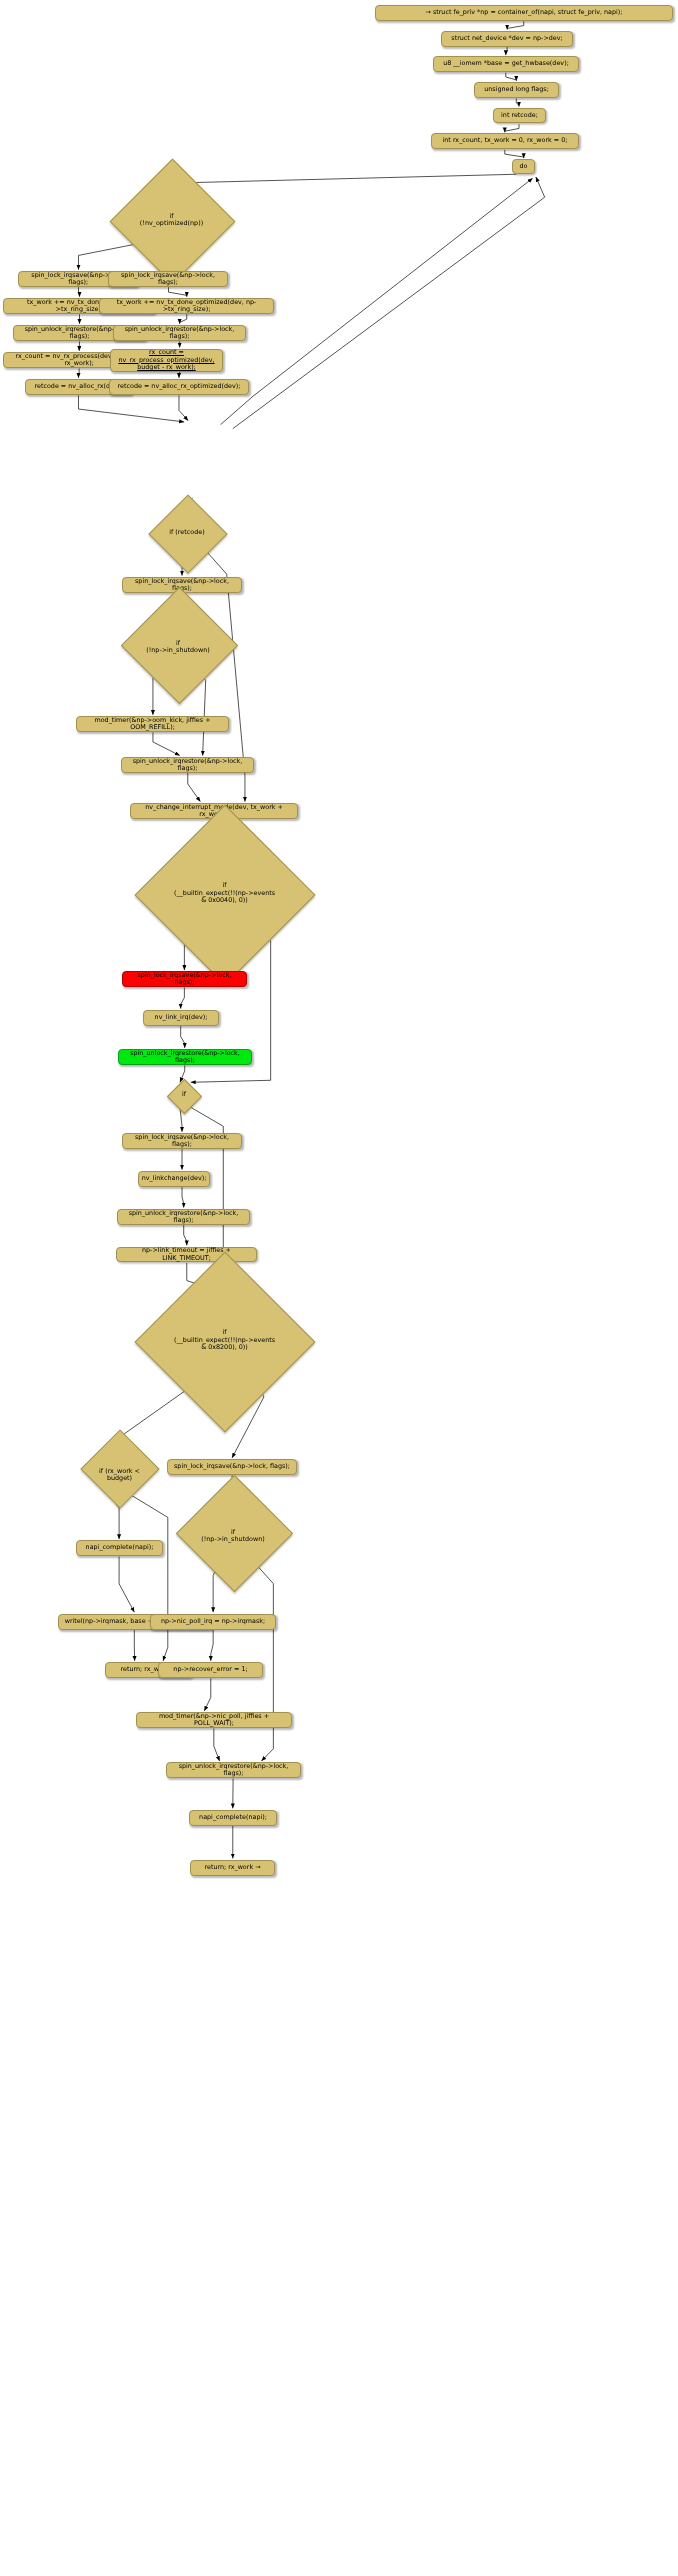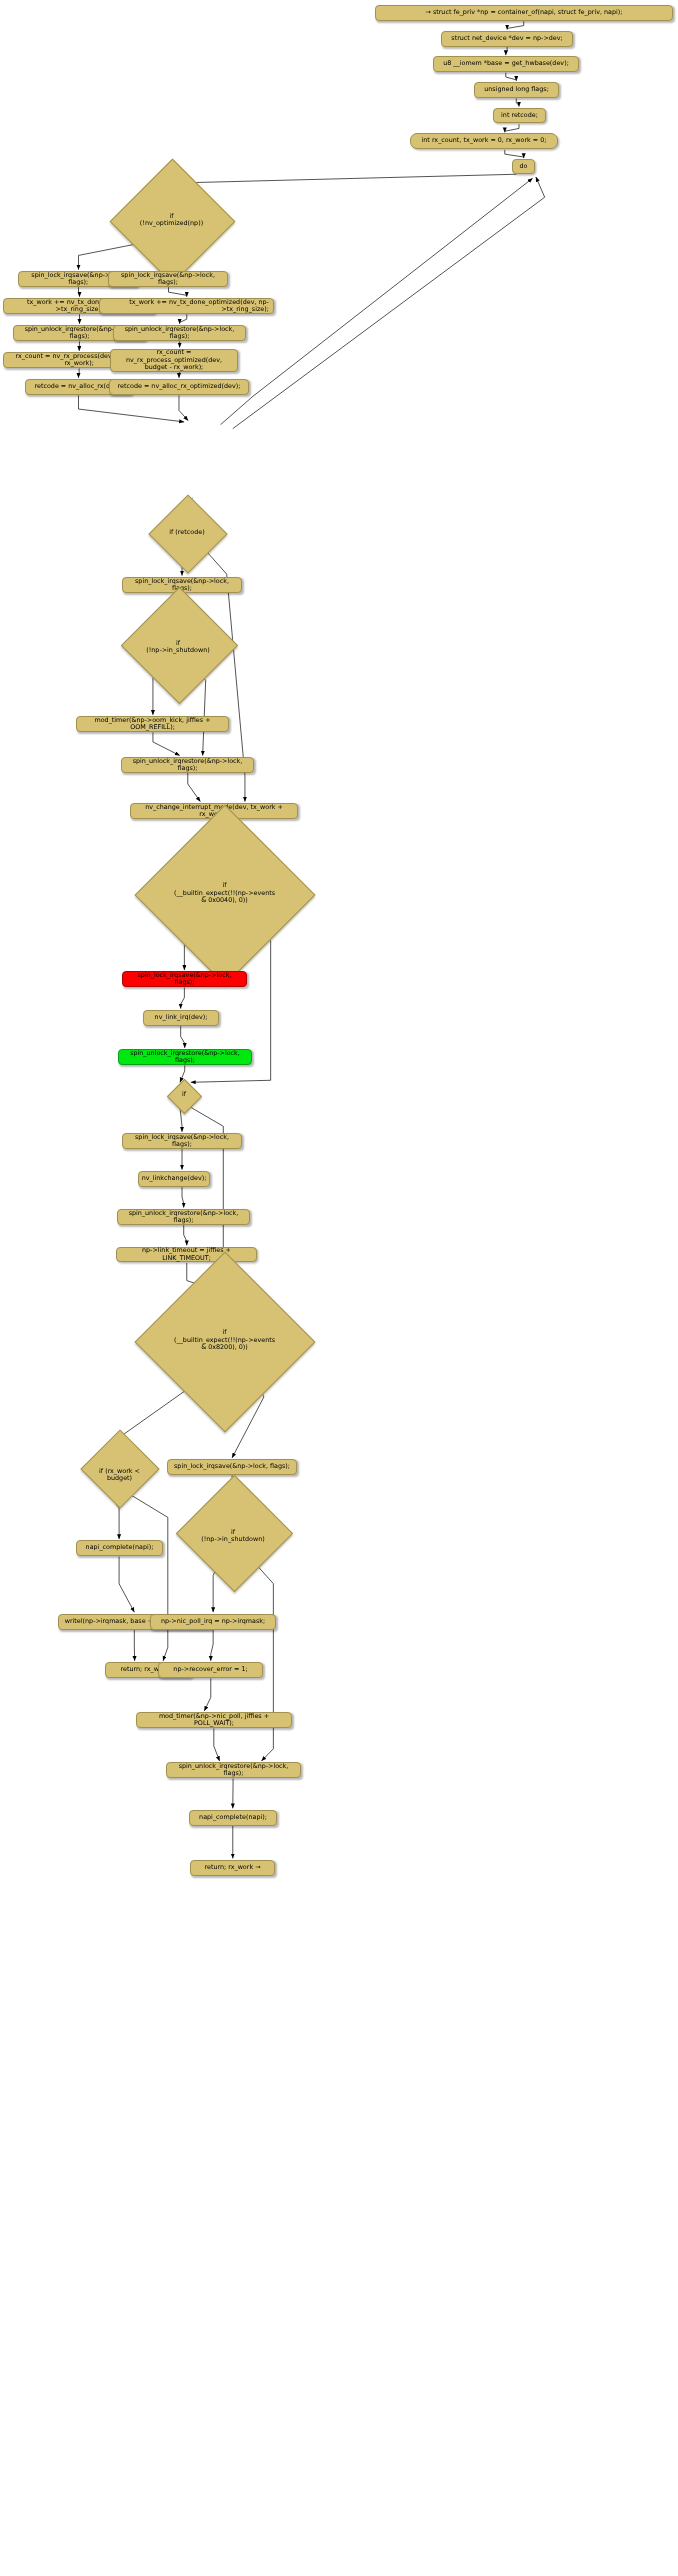--- a/index.html
+++ b/index.html
@@ -115,40 +115,40 @@
   <div class="node" style="left:375px; top:4.7px; width:298px; height:16.2px;">→ struct fe_priv *np = container_of(napi, struct fe_priv, napi);</div>
 
   <div class="node" style="left:441px; top:30.5px; width:132px; height:16.2px;">struct net_device *dev = np-&gt;dev;</div>
 
   <div class="node" style="left:433px; top:56px; width:146px; height:16.2px;text-align:center;">u8 __iomem *base = get_hwbase(dev);</div>
 
   <div class="node" style="left:474px; top:82px; width:85px; height:16.2px;">unsigned long flags;</div>
 
   <div class="node" style="left:493px; top:108px; width:53px; height:15px;">int retcode;</div>
 
-  <div class="node" style="left:410px; top:133px; width:148px; height:16.2px;border-radius:7px;">int rx_count, tx_work = 0, rx_work = 0;</div>
+  <div class="node" style="left:431px; top:133px; width:148px; height:16.2px;">int rx_count, tx_work = 0, rx_work = 0;</div>
 
   <div class="node" style="left:512px; top:159px; width:23px; height:15px;">do</div>
 
   <div class="diamond" style="left:112px; top:184px; width:119px; height:72px;">
      <span class="dshape" style="left:16.2px;top:-7.4px;width:87px;height:87px;"></span>
      <span class="dlabel">if
 (!nv_optimized(np))</span>
   </div>
 
   <div class="node" style="left:18.3px; top:271px; width:120px; height:16.2px;">spin_lock_irqsave(&amp;np-&gt;lock, flags);</div>
   <div class="node" style="left:3.4px; top:298px; width:152px; height:16.2px;">tx_work += nv_tx_done(dev, np-&gt;tx_ring_size);</div>
   <div class="node" style="left:13px; top:325px; width:133px; height:16.2px;">spin_unlock_irqrestore(&amp;np-&gt;lock, flags);</div>
   <div class="node" style="left:2.7px; top:352px; width:153px; height:16.2px;">rx_count = nv_rx_process(dev, budget - rx_work);</div>
   <div class="node" style="left:25px; top:379px; width:107px; height:16.2px;">retcode = nv_alloc_rx(dev);</div>
 
   <div class="node" style="left:108px; top:271px; width:120px; height:16.2px;">spin_lock_irqsave(&amp;np-&gt;lock, flags);</div>
-  <div class="node" style="left:99px; top:298px; width:175px; height:16.2px;text-align:right;">tx_work += nv_tx_done_optimized(dev, np-&gt;tx_ring_size);</div>
+  <div class="node" style="left:99px; top:298px; width:175px; height:16.2px;">tx_work += nv_tx_done_optimized(dev, np-&gt;tx_ring_size);</div>
   <div class="node" style="left:113px; top:325px; width:133px; height:16.2px;">spin_unlock_irqrestore(&amp;np-&gt;lock, flags);</div>
-  <div class="node" style="left:110px; top:349px; width:128px; height:23px;">rx_count = nv_rx_process_optimized(dev,
+  <div class="node" style="left:110px; top:349px; width:113px; height:23px;text-decoration:underline;">rx_count = nv_rx_process_optimized(dev,
 budget - rx_work);</div>
   <div class="node" style="left:109px; top:379px; width:140px; height:16.2px;">retcode = nv_alloc_rx_optimized(dev);</div>
 
 
   <div class="diamond" style="left:141px; top:514px; width:92px; height:38px;">
      <span class="dshape" style="left:19px;top:-8.1px;width:54px;height:54px;"></span>
      <span class="dlabel">if (retcode)</span>
   </div>
 
   <div class="node" style="left:122px; top:577px; width:120px; height:16.2px;">spin_lock_irqsave(&amp;np-&gt;lock, flags);</div>

